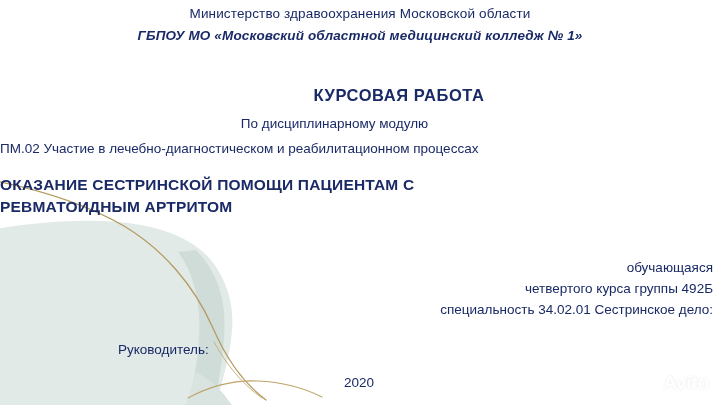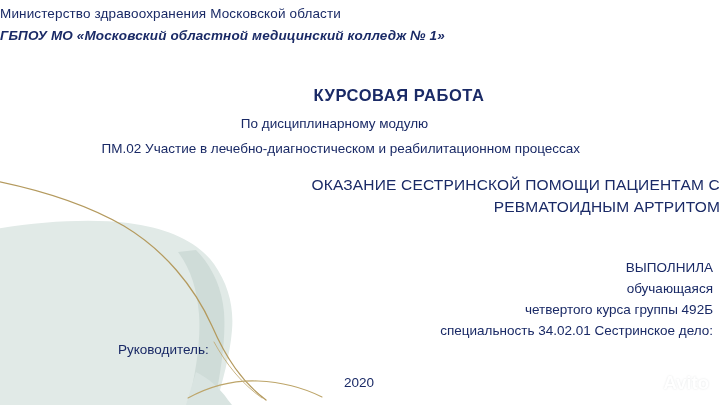--- a/index.html
+++ b/index.html
@@ -26,21 +26,21 @@
     height: 405px;
     pointer-events: none;
   }
 
   
   .header-block {
     position: absolute;
     top: 4px;
     left: 0;
     width: 720px;
-    text-align: left;
+    text-align: center;
     line-height: 1.42;
   }
   .header-line-1 {
     font-size: 13.5px;
     font-weight: 400;
     letter-spacing: 0.01em;
   }
   .header-line-2 {
     font-size: 13.5px;
     font-weight: 700;
@@ -68,34 +68,34 @@
     width: 669px;
     text-align: center;
     font-size: 13.5px;
     font-weight: 400;
   }
   .module-name {
     position: absolute;
     top: 141px;
     left: 0;
     width: 580px;
-    text-align: right;
+    text-align: left;
     font-size: 13.5px;
     font-weight: 400;
   }
 
   
   .main-title {
     position: absolute;
     top: 174px;
     left: 0;
     width: 720px;
-    text-align: right;
+    text-align: left;
     font-size: 15.5px;
-    font-weight: 400;
+    font-weight: 700;
     line-height: 1.45;
     letter-spacing: 0.012em;
   }
 
   
   .author-block {
     position: absolute;
     top: 258px;
     right: 7px;
     text-align: right;
@@ -176,21 +176,20 @@
   <div class="module-label">По дисциплинарному модулю</div>
 
   <div class="module-name">ПМ.02 Участие в лечебно-диагностическом и реабилитационном процессах</div>
 
   <div class="main-title">
     <div>ОКАЗАНИЕ СЕСТРИНСКОЙ ПОМОЩИ ПАЦИЕНТАМ С</div>
     <div>РЕВМАТОИДНЫМ АРТРИТОМ</div>
   </div>
 
   <div class="author-block">
-    <div>ВЫПОЛНИЛА</div>
     <div>обучающаяся</div>
     <div>четвертого курса группы 492Б</div>
     <div>специальность 34.02.01 Сестринское дело:</div>
   </div>
 
   <div class="supervisor">Руководитель:</div>
 
   <div class="year">2020</div>
 
   <div class="watermark">

